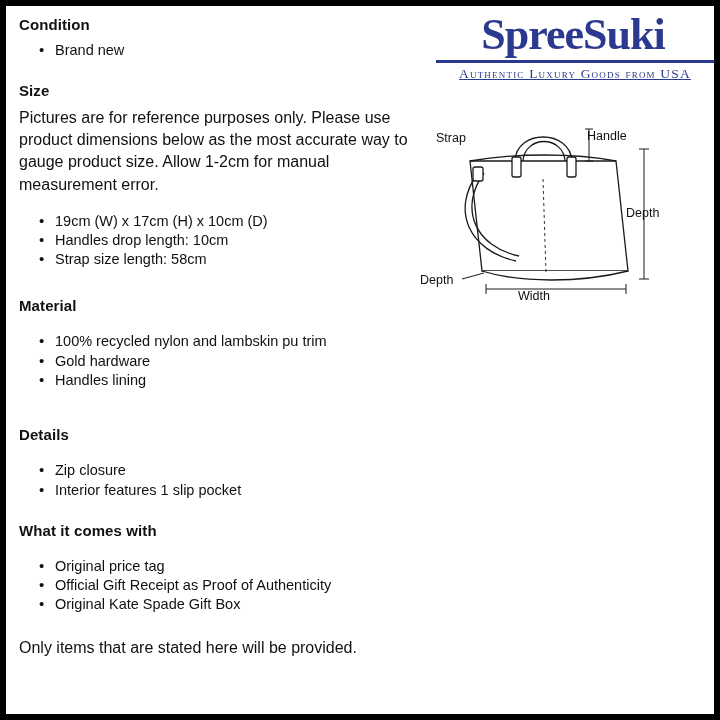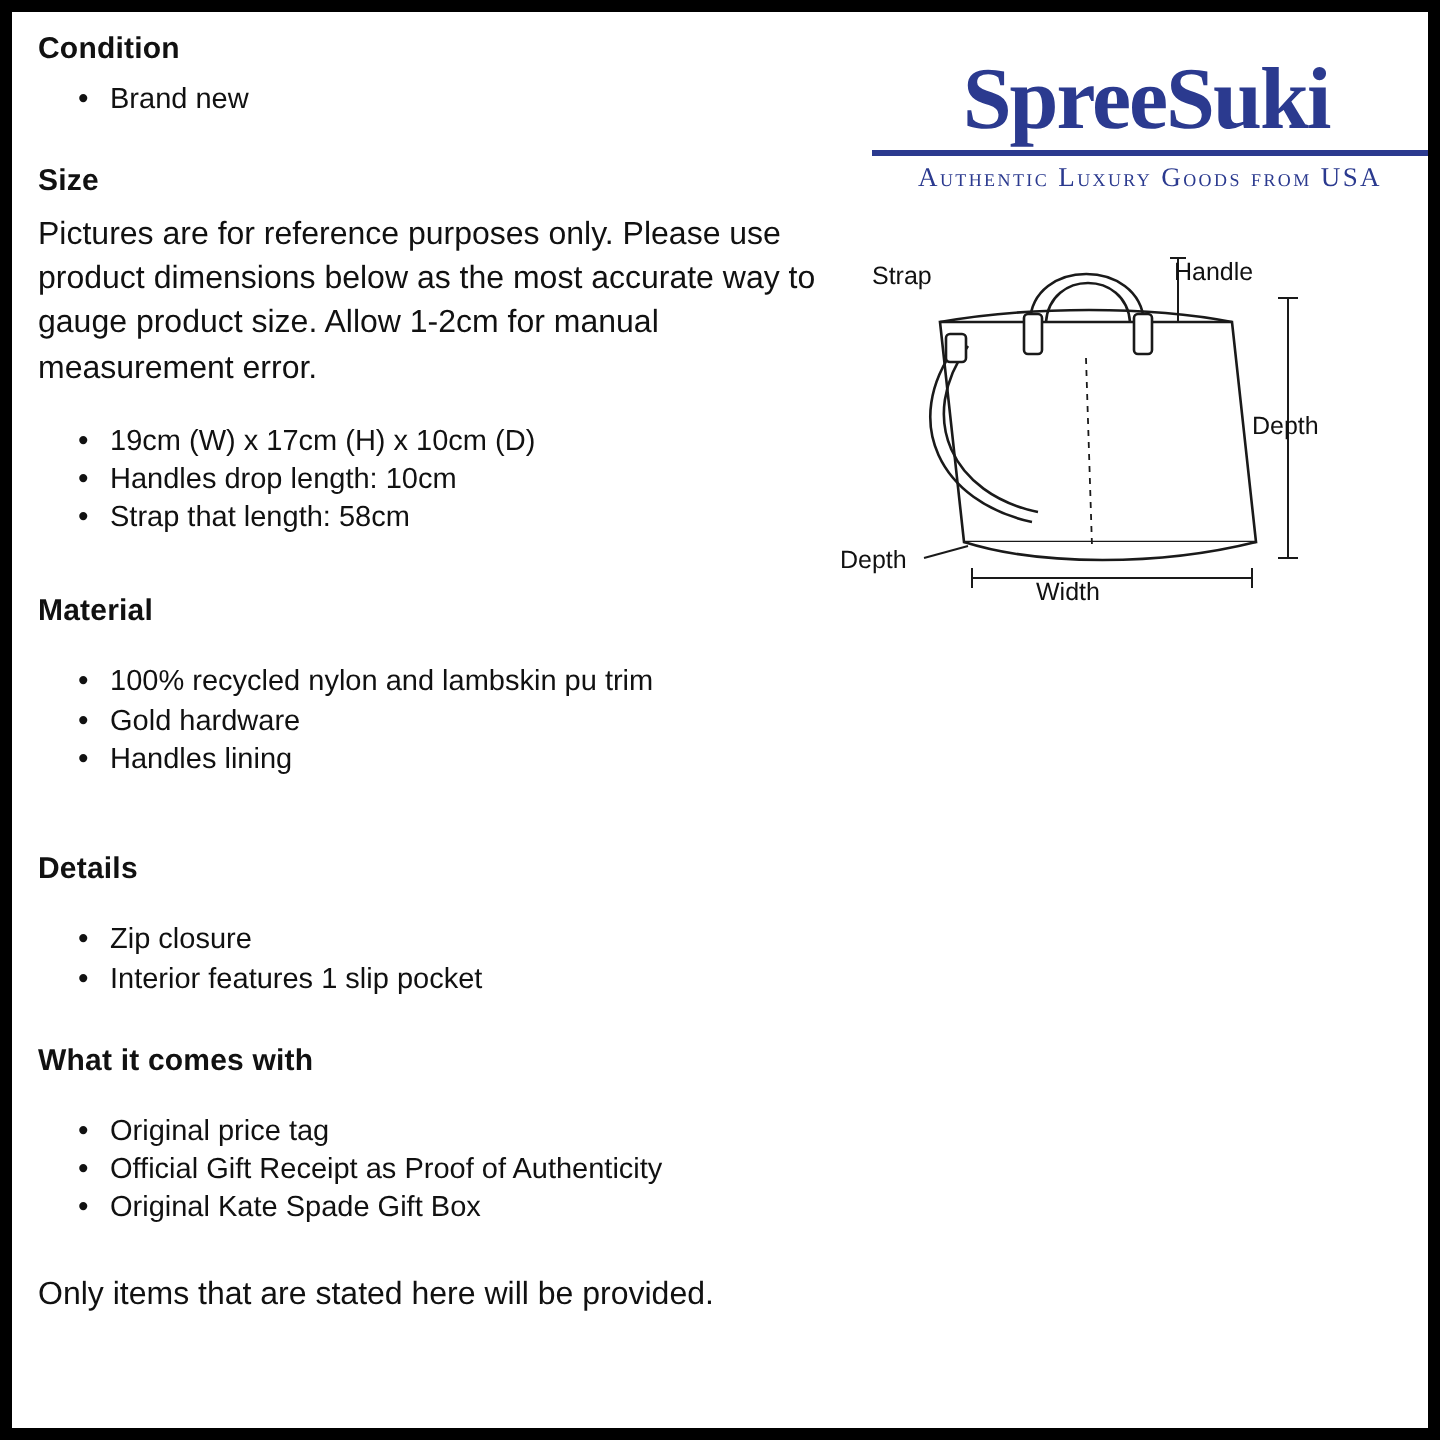--- a/index.html
+++ b/index.html
@@ -67,21 +67,20 @@
   .gap-xl { height: 30px; }
 
   
   .logo {
     position: absolute;
     right: 0px;
     top: 6px;
     width: 300px;
     text-align: center;
     overflow: hidden;
-    margin-top: 15px;
   }
   .logo-main {
     font-family: "Liberation Serif", serif;
     font-size: 44px;
     font-weight: bold;
     color: #2b3a8f;
     letter-spacing: -1px;
     white-space: nowrap;
     line-height: 1.05;
     margin-left: 18px;
@@ -92,20 +91,21 @@
     margin: 2px 0 3px 22px;
   }
   .logo-sub {
     font-family: "Liberation Serif", serif;
     font-size: 13.5px;
     color: #2b3a8f;
     letter-spacing: 1.2px;
     white-space: nowrap;
     margin-left: 22px;
     font-variant: small-caps;
+    text-decoration: underline;
   }
 
   
   .diagram {
     position: absolute;
     left: 414px;
     top: 95px;
     width: 294px;
     height: 215px;
   }
@@ -187,21 +187,21 @@
       <li>Brand new</li>
     </ul>
     <div class="gap-m"></div>
 
     <h2 class="section">Size</h2>
     <p class="para">Pictures are for reference purposes only. Please use product dimensions below as the most accurate way to gauge product size. Allow 1-2cm for manual measurement error.</p>
     <div class="gap-s"></div>
     <ul class="bullets">
       <li>19cm (W) x 17cm (H) x 10cm (D)</li>
       <li>Handles drop length: 10cm</li>
-      <li>Strap that length: 58cm</li>
+      <li>Strap size length: 58cm</li>
     </ul>
     <div class="gap-l"></div>
 
     <h2 class="section">Material</h2>
     <div class="gap-s"></div>
     <ul class="bullets">
       <li>100% recycled nylon and lambskin pu trim</li>
       <li>Gold hardware</li>
       <li>Handles lining</li>
     </ul>

